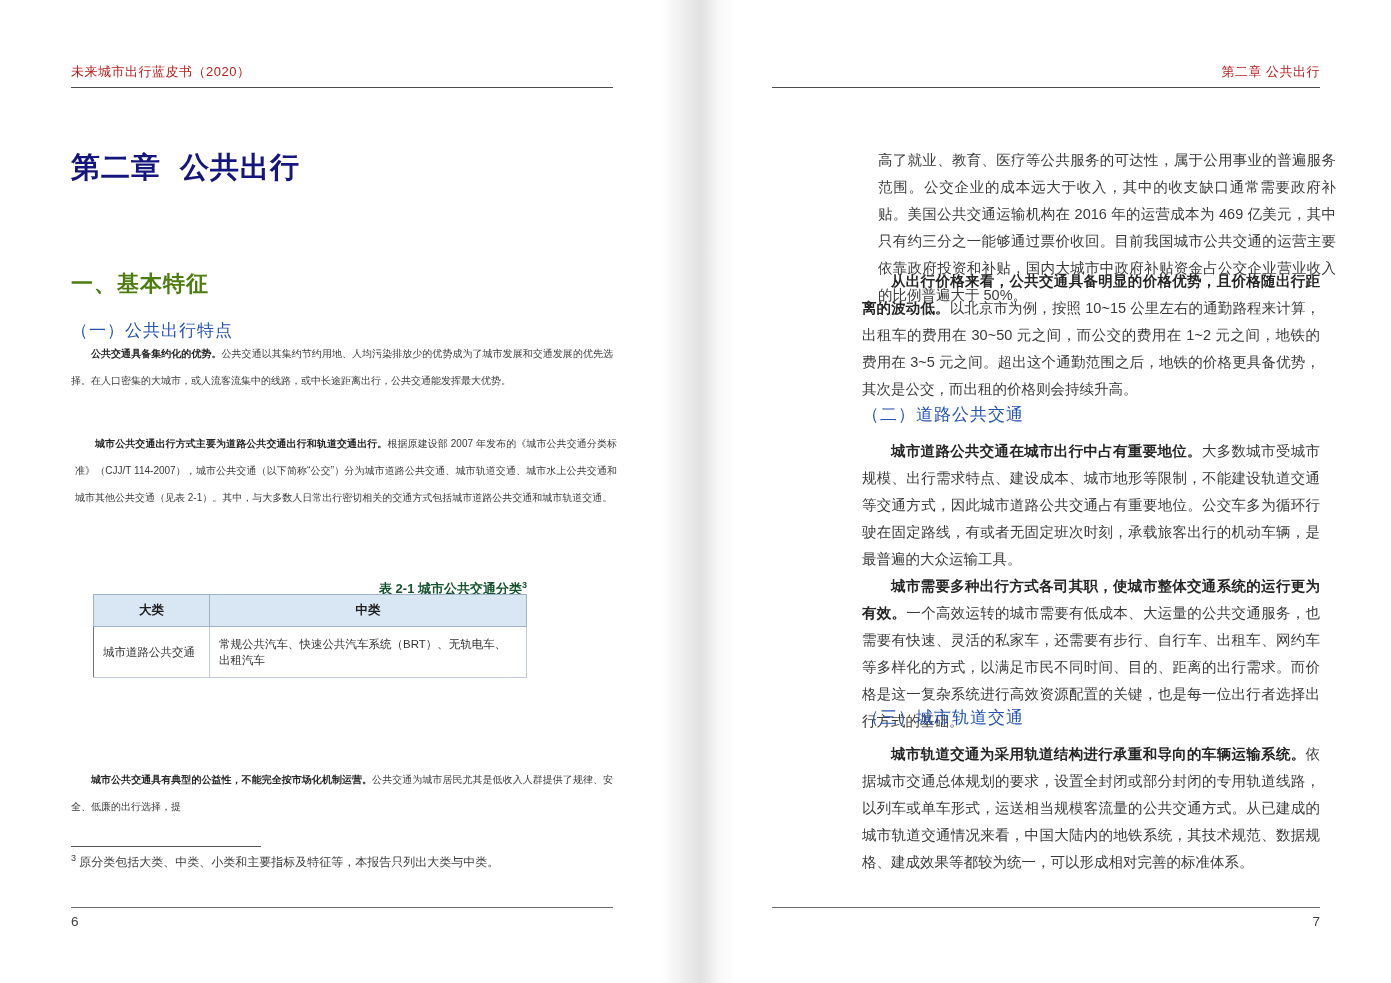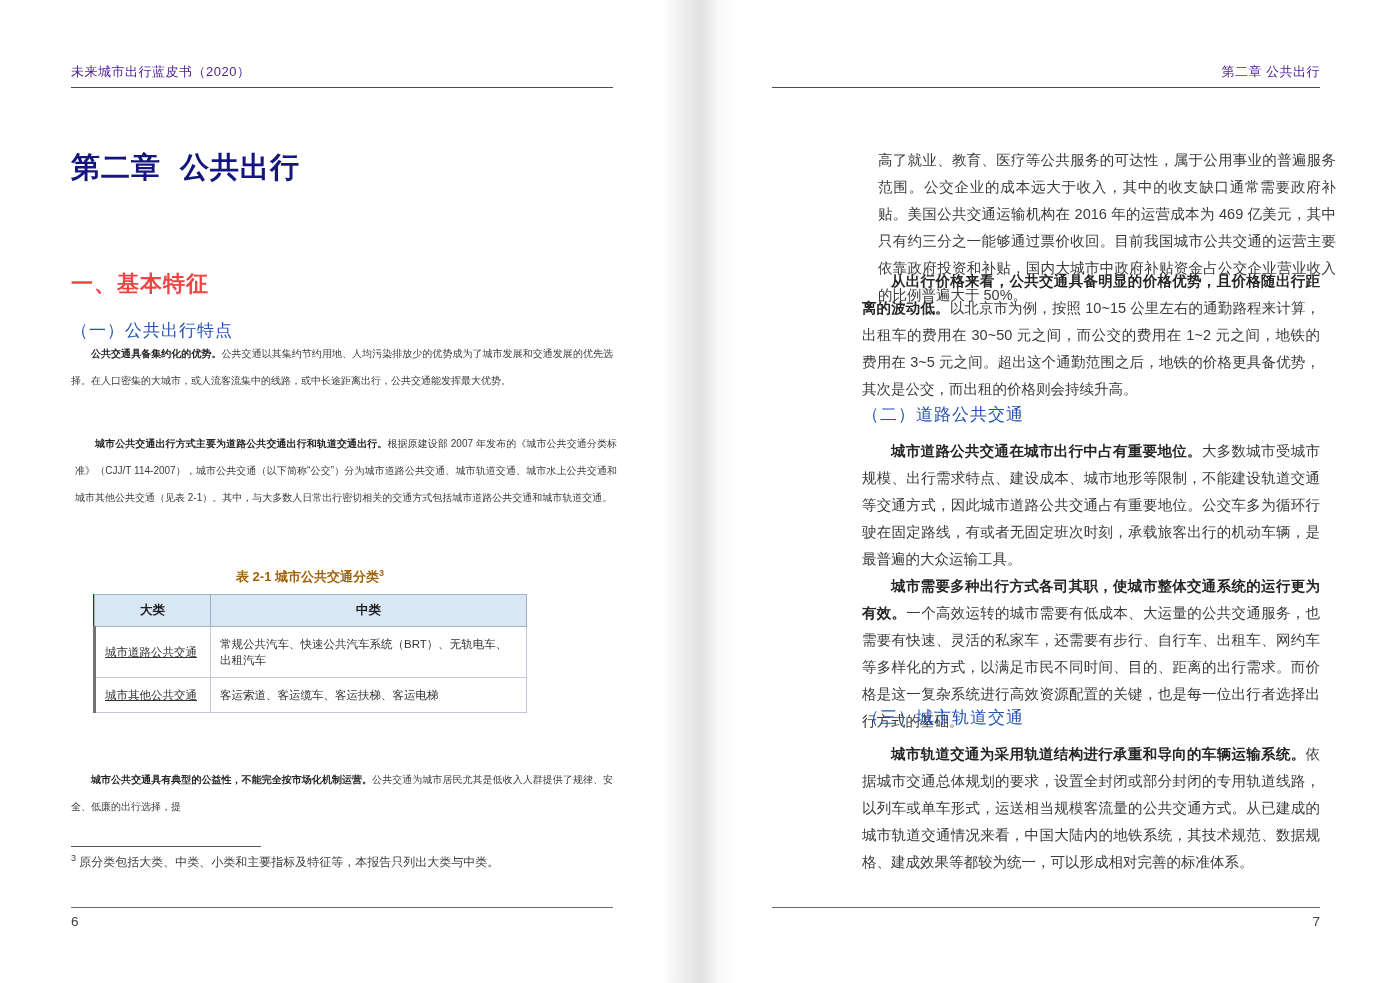--- a/index.html
+++ b/index.html
@@ -8,57 +8,57 @@
     font-family:"Liberation Sans","DejaVu Sans",sans-serif;
     -webkit-font-smoothing:antialiased;
   }
   .abs{position:absolute;}
   
   .gutter{
     left:662px;top:0;width:92px;height:983px;
     background:linear-gradient(to right, rgba(180,180,180,0) 0%, rgba(175,175,175,0.38) 42%, rgba(190,190,190,0.10) 62%, rgba(200,200,200,0) 82%);
   }
   
-  .runhead{font-size:13px;color:#4c1d95;letter-spacing:0.5px;}
+  .runhead{font-size:13px;color:#b91c1c;letter-spacing:0.5px;}
   .rule{border-top:1px solid #4d4d4d;height:0;}
   .rule-foot{border-top:1px solid #6a6a6a;height:0;}
   .pageno{font-size:13.5px;color:#3f3f3f;}
 
   
   .chapter-title{font-size:29px;font-weight:700;color:#15167d;word-spacing:10px;letter-spacing:1px;}
-  .h2{font-size:22px;font-weight:700;color:#ef4444;letter-spacing:1px;}
+  .h2{font-size:22px;font-weight:700;color:#4d7c0f;letter-spacing:1px;}
   .h3{font-size:17px;font-weight:500;color:#2553b0;letter-spacing:1px;}
 
   
   .p{
     text-align:justify;text-justify:inter-character;
     color:#3b3b3b;
   }
   .p-left{width:542px;font-size:10px;line-height:27px;}
   .p-right{width:458px;font-size:14.5px;line-height:27px;}
   .indent{text-indent:2em;}
   .lead{font-weight:700;color:#262626;}
 
   
-  .tbl-caption{width:434px;text-align:center;font-size:13px;font-weight:700;color:#a16207;}
+  .tbl-caption{width:434px;text-align:right;font-size:13px;font-weight:700;color:#14532d;margin-top:12px;}
   .tbl-caption sup,.fn sup,.cap-sup{font-size:9px;vertical-align:super;line-height:0;}
   table.classif{
     border-collapse:collapse;width:434px;table-layout:fixed;
     border:1px solid #93a9c0;background:#7f1d1d;
   }
   table.classif th{
     background:#d9e6f4;color:#1f1f1f;font-size:12.5px;font-weight:700;
     padding:7px 6px;text-align:center;border:1px solid #9fb3c8;
   }
   table.classif td{
     font-size:11.5px;color:#333;line-height:16px;
     padding:9px 9px;border:1px solid #bfcad6;border-left:1px solid #a9b9c8;
     text-align:left;vertical-align:middle;background:#fff;
   }
-  table.classif td.c1{border-left:3px solid #737373;text-decoration:underline;}
+  table.classif td.c1{border-left:1px solid #737373;}
   .col1{width:116px;}
 
   
   .fn-rule{border-top:1px solid #555;width:190px;height:0;}
   .fn{font-size:12px;line-height:17px;color:#3d3d3d;}
 </style>
 </head>
 <body>
 
 <div class="abs gutter"></div>
@@ -85,24 +85,20 @@
     </colgroup>
   <tbody>
       <tr>
     <th>大类</th>
     <th>中类</th>
   </tr>
   <tr>
     <td class="c1">城市道路公共交通</td>
     <td>常规公共汽车、快速公共汽车系统（BRT）、无轨电车、出租汽车</td>
   </tr>
-  <tr>
-    <td class="c1">城市其他公共交通</td>
-    <td>客运索道、客运缆车、客运扶梯、客运电梯</td>
-  </tr>
 </tbody>
   </table>
 
 <p class="abs p p-left indent" style="left:71px;top:766px;margin:0;"><span class="lead">城市公共交通具有典型的公益性，不能完全按市场化机制运营。</span><span>公共交通为城市居民尤其是低收入人群提供了规律、安全、低廉的出行选择，提</span></p>
 
 <div class="abs fn-rule" style="left:71px;top:846px;"></div>
 <div class="abs fn" style="left:71px;top:854px;width:542px;"><sup>3</sup> <span>原分类包括大类、中类、小类和主要指标及特征等，本报告只列出大类与中类。</span></div>
 
 <div class="abs rule-foot" style="left:71px;top:907px;width:542px;"></div>
 <div class="abs pageno" style="left:71px;top:914px;">6</div>

